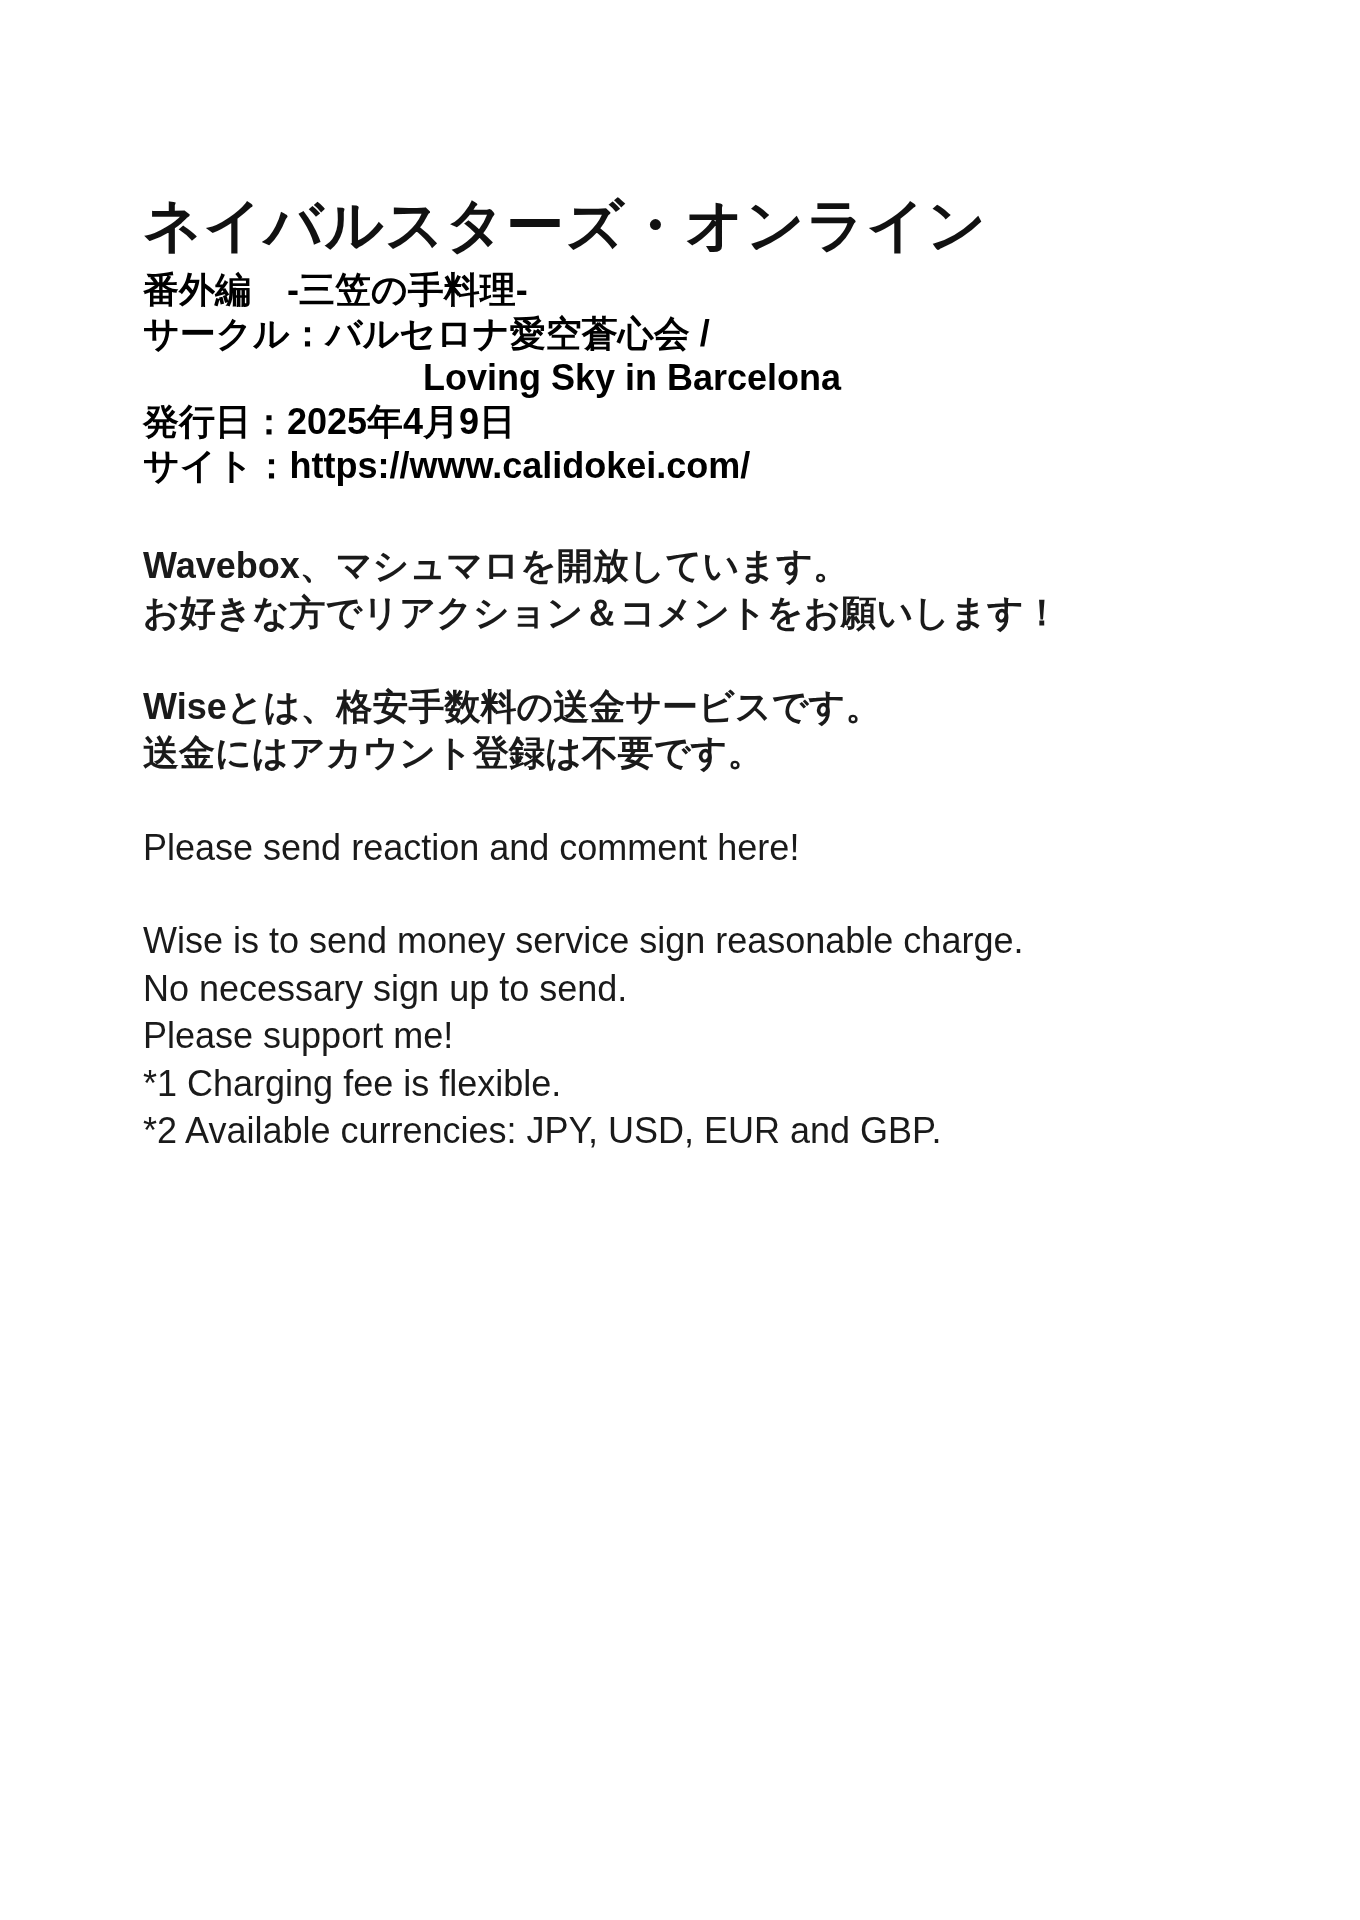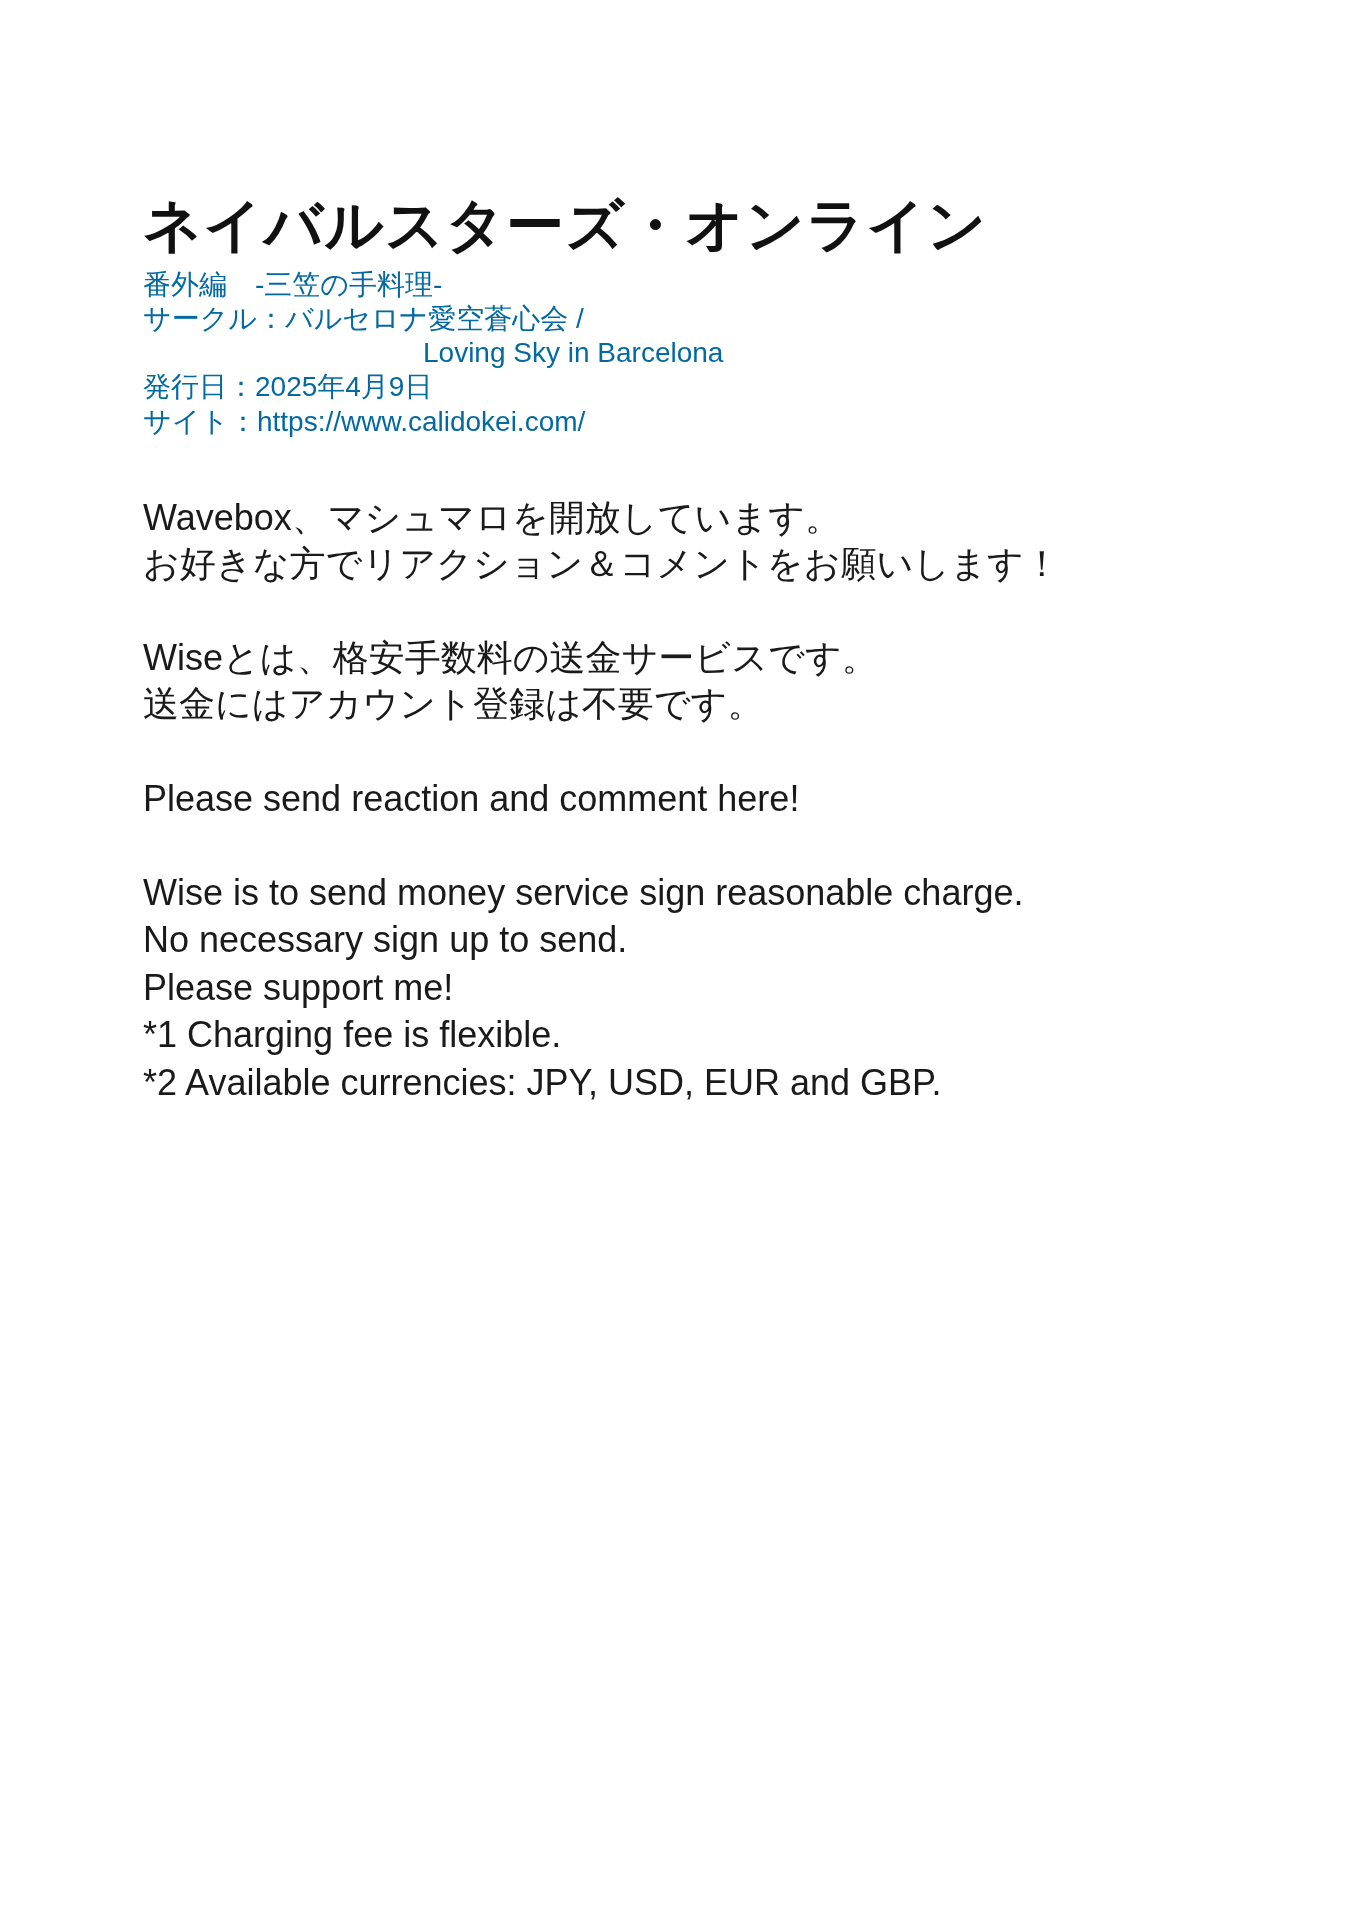--- a/index.html
+++ b/index.html
@@ -32,34 +32,34 @@
   }
   .title {
     font-size: 58px;
     font-weight: 700;
     letter-spacing: 0.02em;
     line-height: 1.12;
     margin: 0 0 10px 0;
     color: #111111;
   }
   .colophon {
-    font-size: 28px;
-    font-weight: 400;
+    font-size: 36px;
+    font-weight: 700;
     line-height: 1.22;
-    color: #0369a1;
+    color: #000000;
   }
   .colophon .line {
     white-space: pre;
   }
   .indent-line {
     padding-left: 280px;
   }
   .block {
     font-size: 36px;
-    font-weight: 400;
+    font-weight: 700;
     line-height: 1.28;
     color: #1a1a1a;
   }
   .gap-lg { height: 56px; }
   .gap-md { height: 48px; }
   .gap-sm { height: 46px; }
   .block .line {
     white-space: pre;
   }
   .en {

